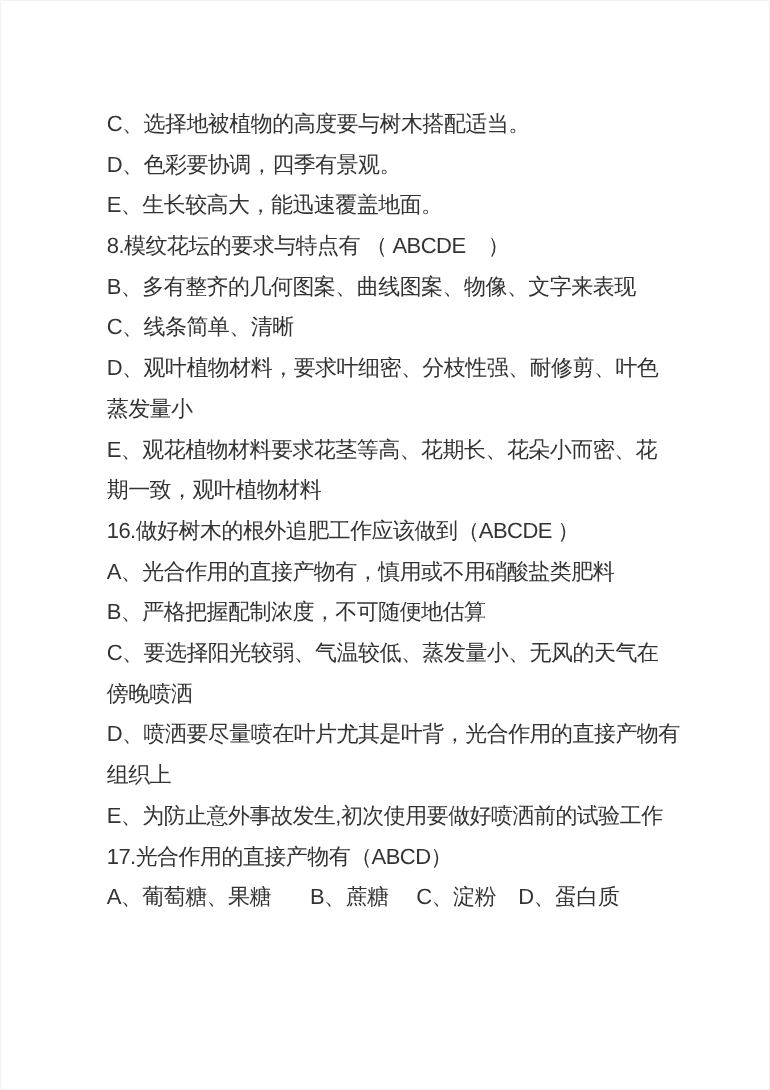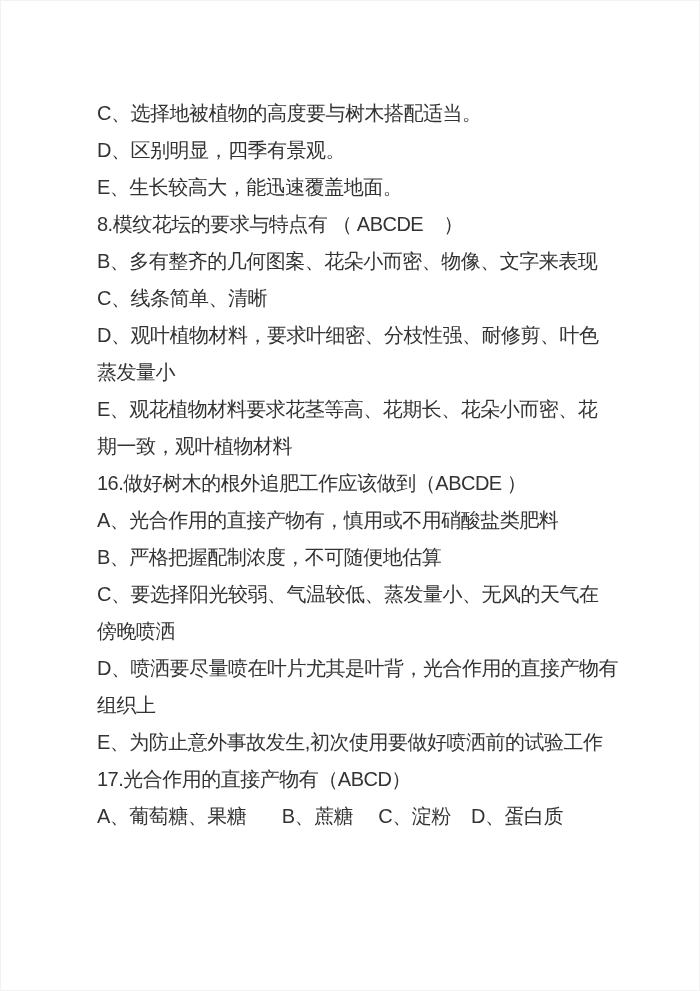--- a/index.html
+++ b/index.html
@@ -36,24 +36,24 @@
     white-space: pre;
     text-align: left;
   }
 </style>
 </head>
 <body>
 
 <div class="page">
   <div class="doc">
     <div class="line">C、选择地被植物的高度要与树木搭配适当。</div>
-    <div class="line">D、区别明显，四季有景观。</div>
+    <div class="line">D、色彩要协调，四季有景观。</div>
     <div class="line">E、生长较高大，能迅速覆盖地面。</div>
     <div class="line">8.模纹花坛的要求与特点有 （ ABCDE    ）</div>
-    <div class="line">B、多有整齐的几何图案、花朵小而密、物像、文字来表现</div>
+    <div class="line">B、多有整齐的几何图案、曲线图案、物像、文字来表现</div>
     <div class="line">C、线条简单、清晰</div>
     <div class="line">D、观叶植物材料，要求叶细密、分枝性强、耐修剪、叶色</div>
     <div class="line">蒸发量小</div>
     <div class="line">E、观花植物材料要求花茎等高、花期长、花朵小而密、花</div>
     <div class="line">期一致，观叶植物材料</div>
     <div class="line">16.做好树木的根外追肥工作应该做到（ABCDE ）</div>
     <div class="line">A、光合作用的直接产物有，慎用或不用硝酸盐类肥料</div>
     <div class="line">B、严格把握配制浓度，不可随便地估算</div>
     <div class="line">C、要选择阳光较弱、气温较低、蒸发量小、无风的天气在</div>
     <div class="line">傍晚喷洒</div>

